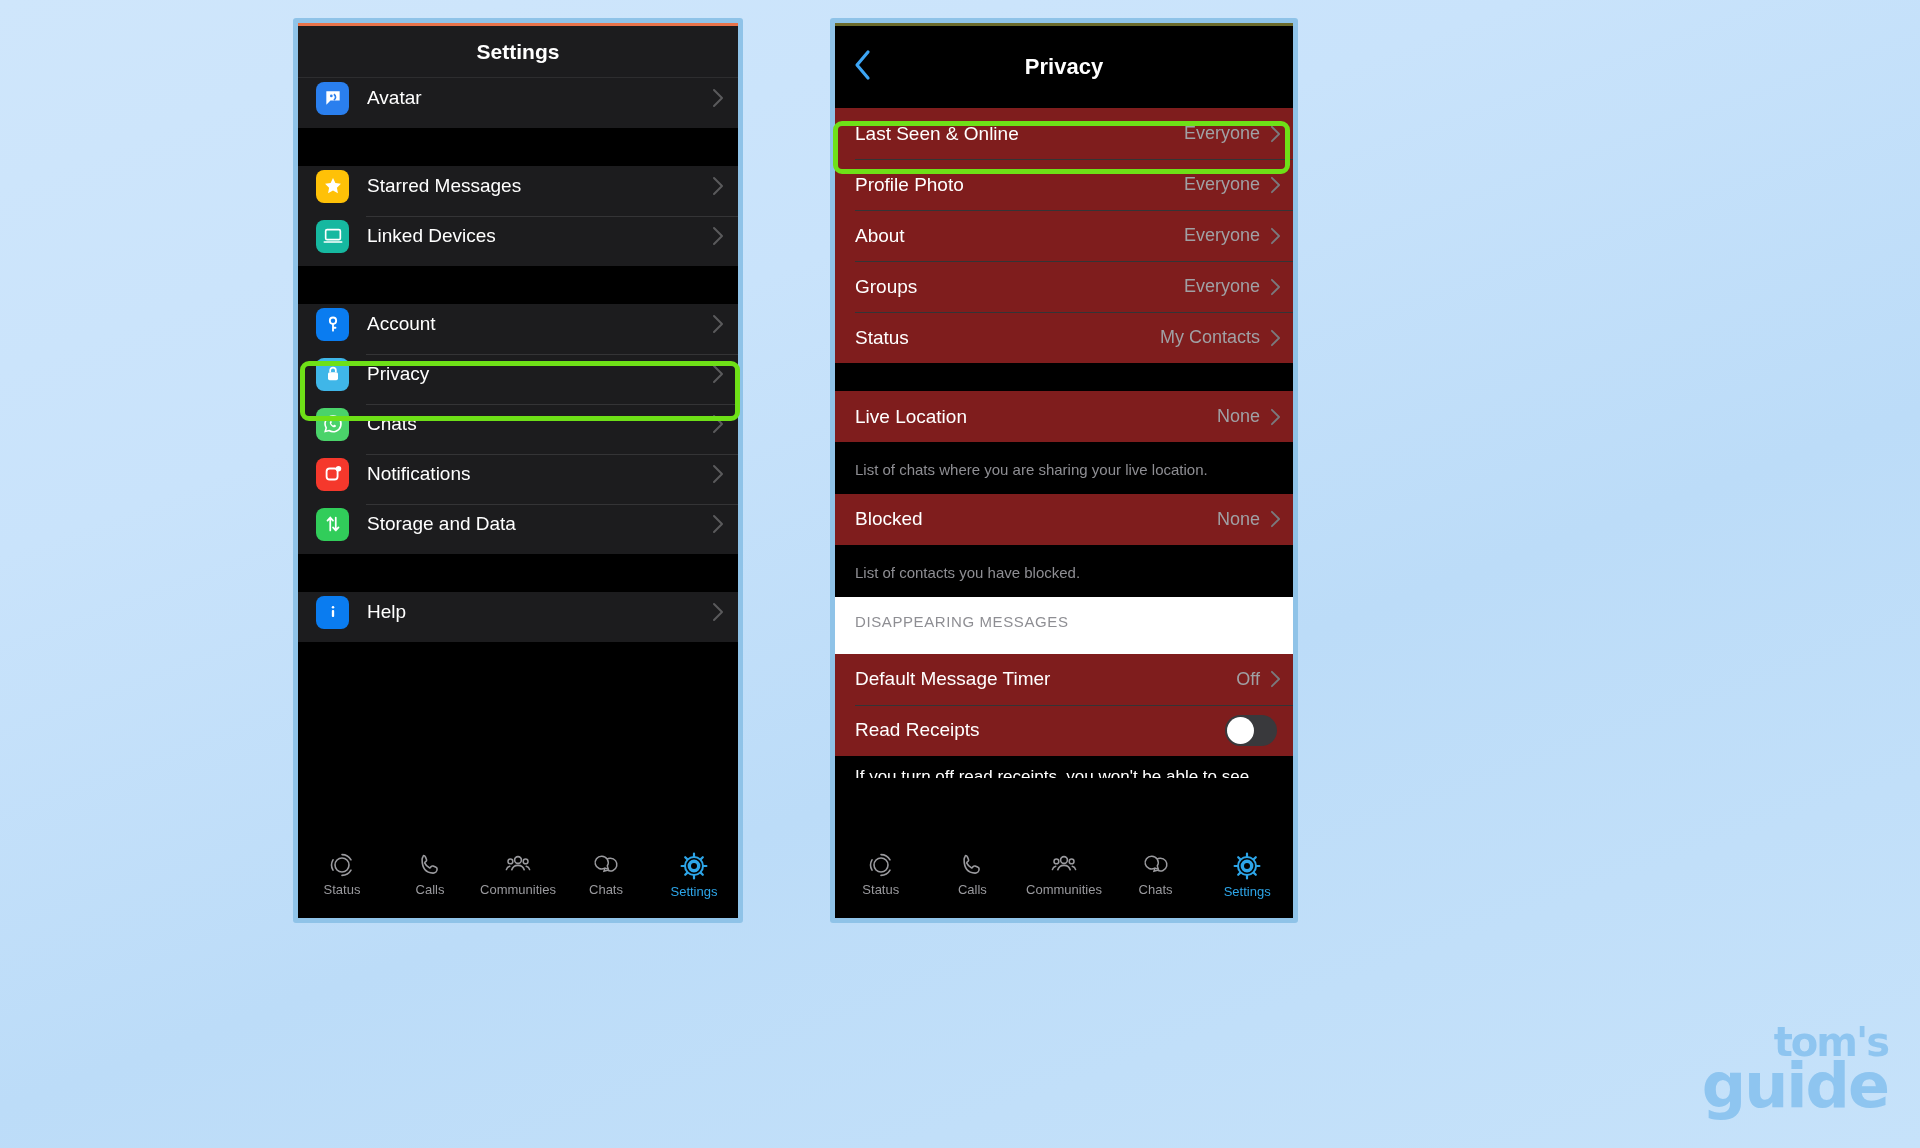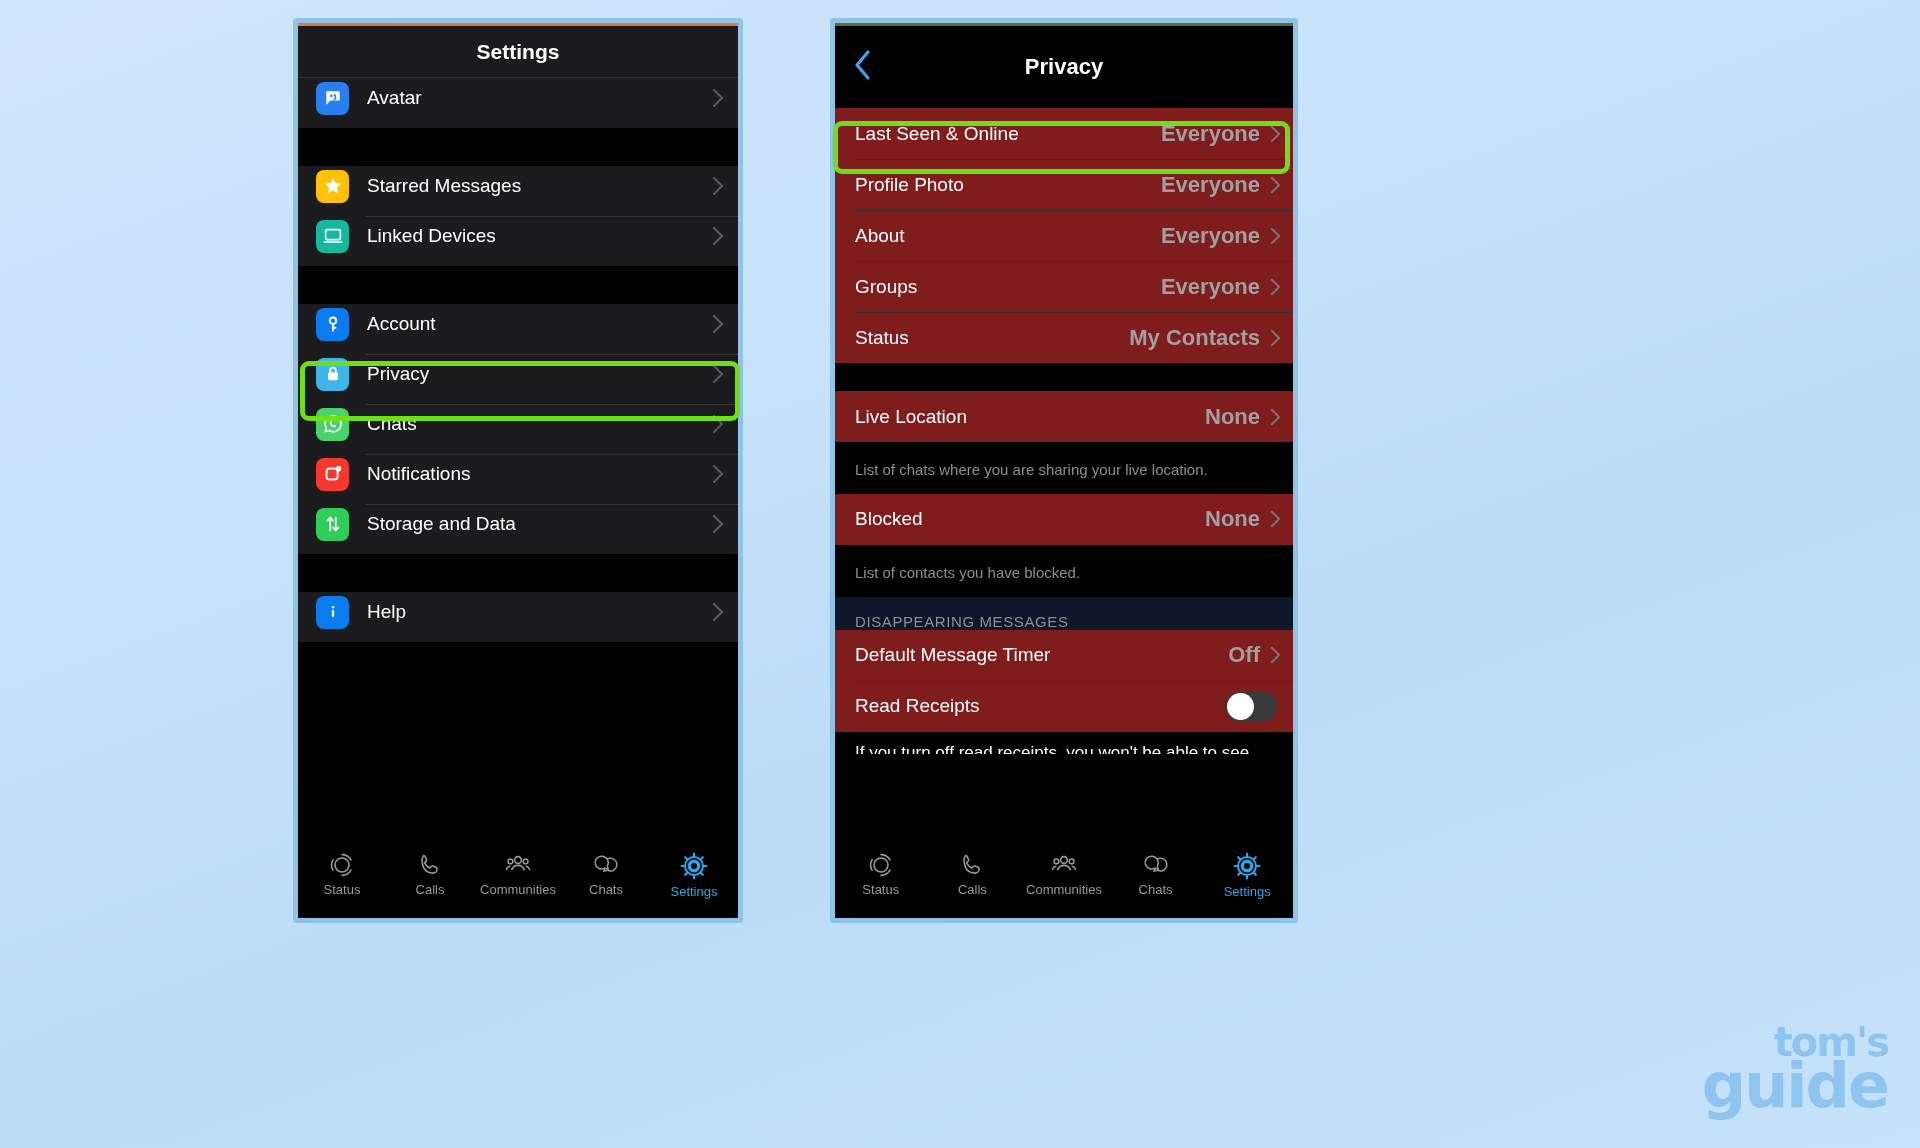--- a/index.html
+++ b/index.html
@@ -93,29 +93,29 @@
 
   .prow {
     position:relative; display:flex; align-items:center;
     height:51px; padding: 0 12px 0 20px; background:#7f1d1d; color:#fff;
   }
   .prow + .prow::before {
     content:""; position:absolute; left:20px; right:0; top:0;
     height:1px; background:#343436;
   }
   .prow .plabel { font-size:19px; flex:1; }
-  .prow .pvalue { font-size:22px; color:#a0a0a4; margin-right:10px;font-weight:bold; }
+  .prow .pvalue { font-size:18px; color:#a0a0a4; margin-right:10px; }
   .pdesc {
     background:#000; color:#8e8e93; font-size:15px;
     padding: 18px 20px 14px 20px; line-height:1.32;
   }
   .section-cap {
-    background:#0f172a; color:#8e8e93; font-size:15px;
+    background:#ffffff; color:#8e8e93; font-size:15px;
     letter-spacing:0.6px;
-    padding: 16px 20px 0 20px;
+    padding: 16px 20px 24px 20px;
   }
   .toggle {
     width:52px; height:31px; border-radius:16px;
     background:#39393c; position:relative; flex:0 0 52px;
     margin-right:4px;
   }
   .toggle .knob {
     position:absolute; left:2px; top:2px;
     width:27px; height:27px; border-radius:50%;
     background:#fff;

